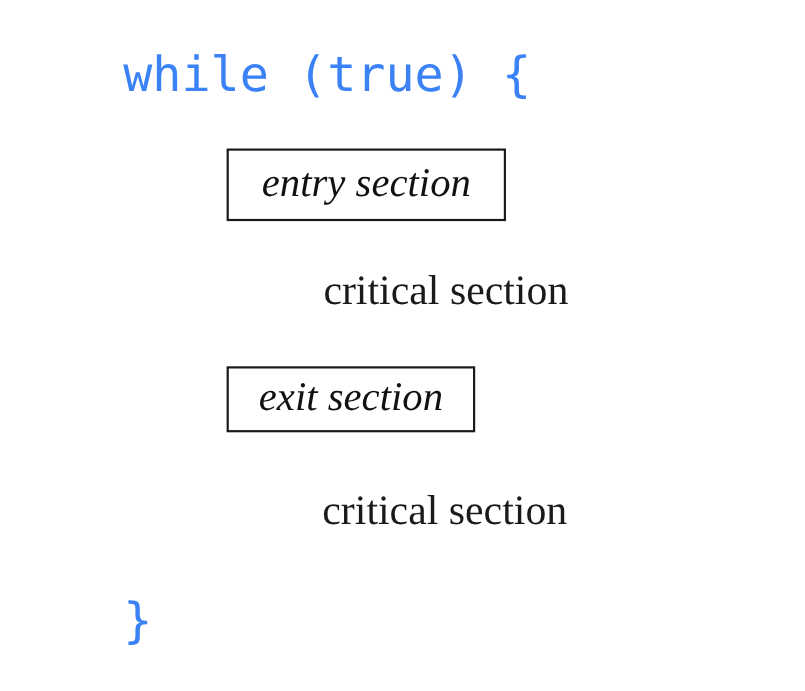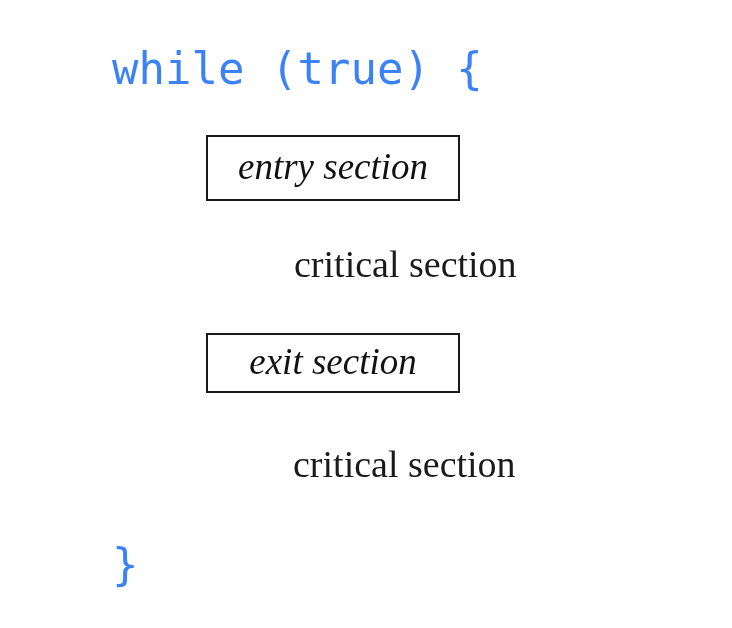--- a/index.html
+++ b/index.html
@@ -66,21 +66,21 @@
   #entry-section-box {
     left: 206px;
     top: 135px;
     width: 254px;
     height: 66px;
   }
 
   #exit-section-box {
     left: 206px;
     top: 333px;
-    width: 254px;
+    width: 226px;
     height: 60px;
   }
 
   
   .plain-section {
     position: absolute;
     font-family: "Liberation Serif", "DejaVu Serif", serif;
     font-style: normal;
     font-size: 38px;
     line-height: 1;

